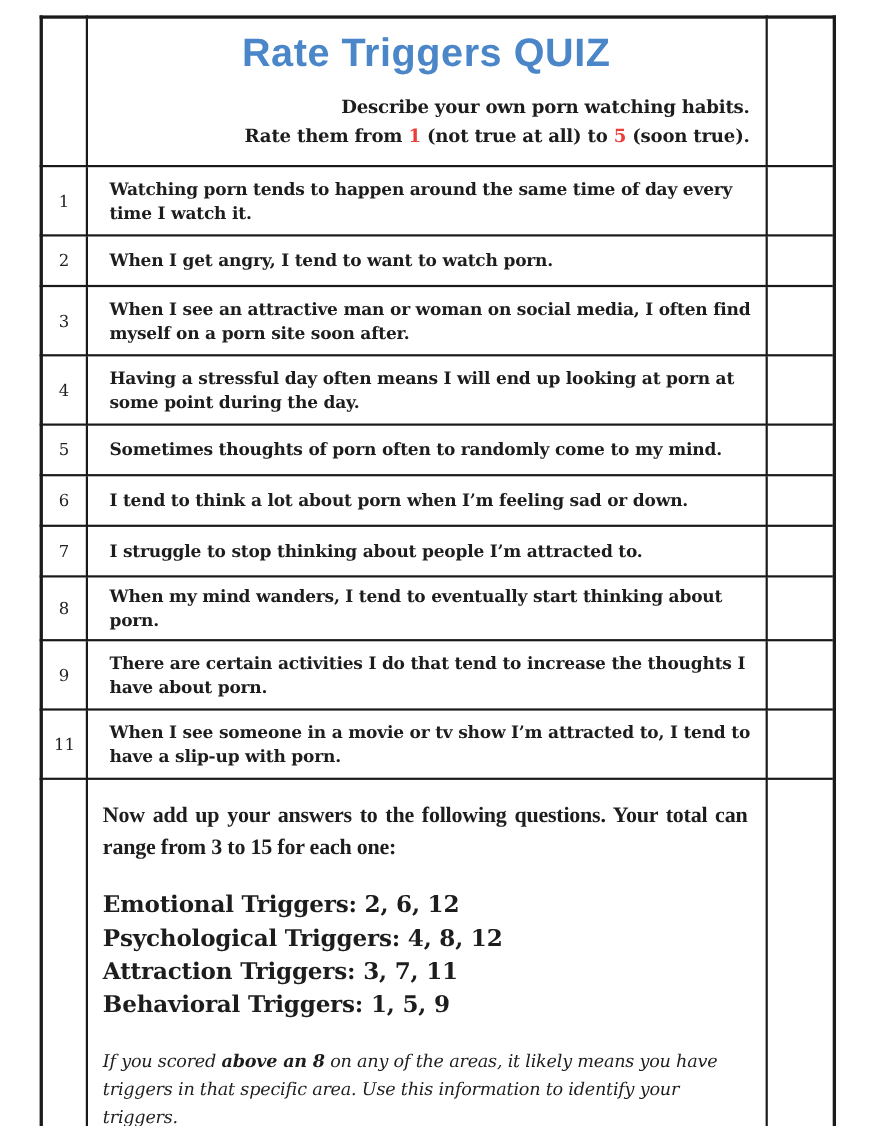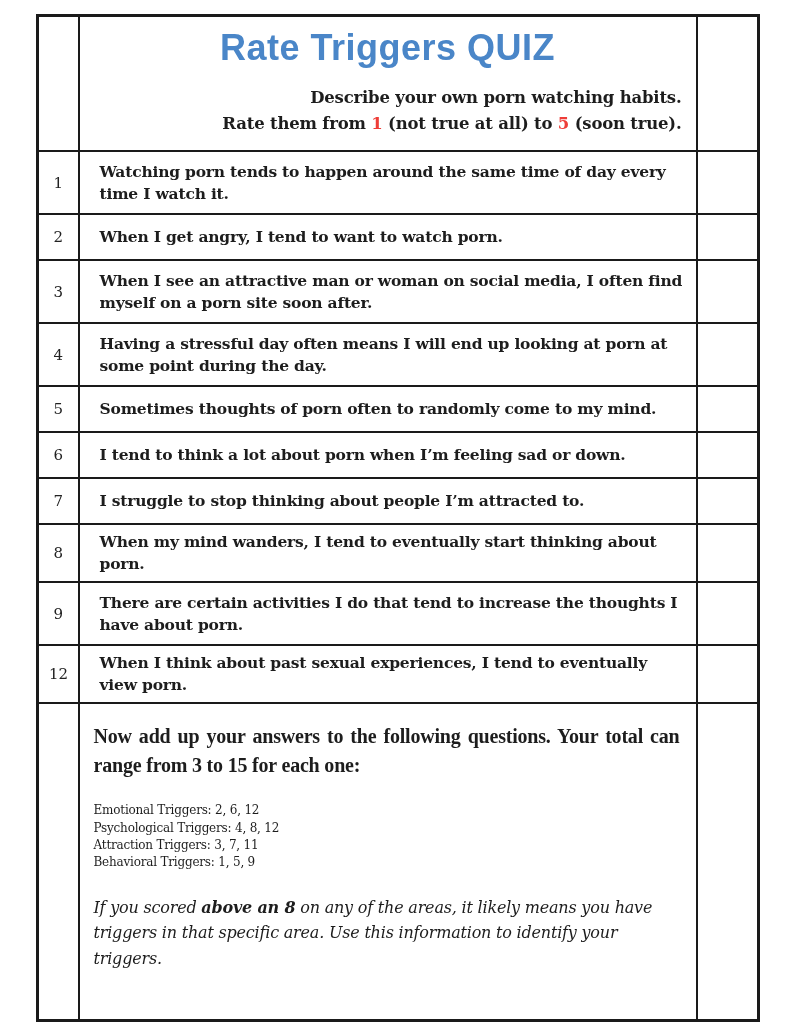--- a/index.html
+++ b/index.html
@@ -70,22 +70,22 @@
     font-size: 20px;
     line-height: 1.45;
     text-align: justify;
     font-family: Liberation Serif, serif;
   }
   .trigger-list {
     margin-top: 22px;
     list-style: none;
   }
   .trigger-list li {
-    font-weight: 400;
-    font-size: 12px;
+    font-weight: 700;
+    font-size: 21px;
     line-height: 1.45;
   }
   .footer-note {
     margin-top: 23px;
     font-style: italic;
     font-size: 16px;
     line-height: 1.6;
     font-weight: 400;
   }
   .footer-note .bold-note { font-weight: 700; }
@@ -156,23 +156,23 @@
   <tr class="r-one">
     <td class="num-cell">8</td>
     <td class="statement-cell">When my mind wanders, I tend to eventually start thinking about porn.</td>
     <td class="answer-cell"></td>
   </tr>
   <tr class="r-two">
     <td class="num-cell">9</td>
     <td class="statement-cell">There are certain activities I do that tend to increase the thoughts I have about porn.</td>
     <td class="answer-cell"></td>
   </tr>
-  <tr class="r-one">
-    <td class="num-cell">12</td>
-    <td class="statement-cell">When I think about past sexual experiences, I tend to eventually view porn.</td>
+  <tr class="r-two">
+    <td class="num-cell">11</td>
+    <td class="statement-cell">When I see someone in a movie or tv show I’m attracted to, I tend to have a slip-up with porn.</td>
     <td class="answer-cell"></td>
   </tr>
 
   <tr class="r-footer">
     <td class="num-cell"></td>
     <td class="footer-cell">
       <div class="footer-intro">Now add up your answers to the following questions. Your total can range from 3 to 15 for each one:</div>
       <ul class="trigger-list">
         <li>Emotional Triggers: 2, 6, 12</li>
         <li>Psychological Triggers: 4, 8, 12</li>

